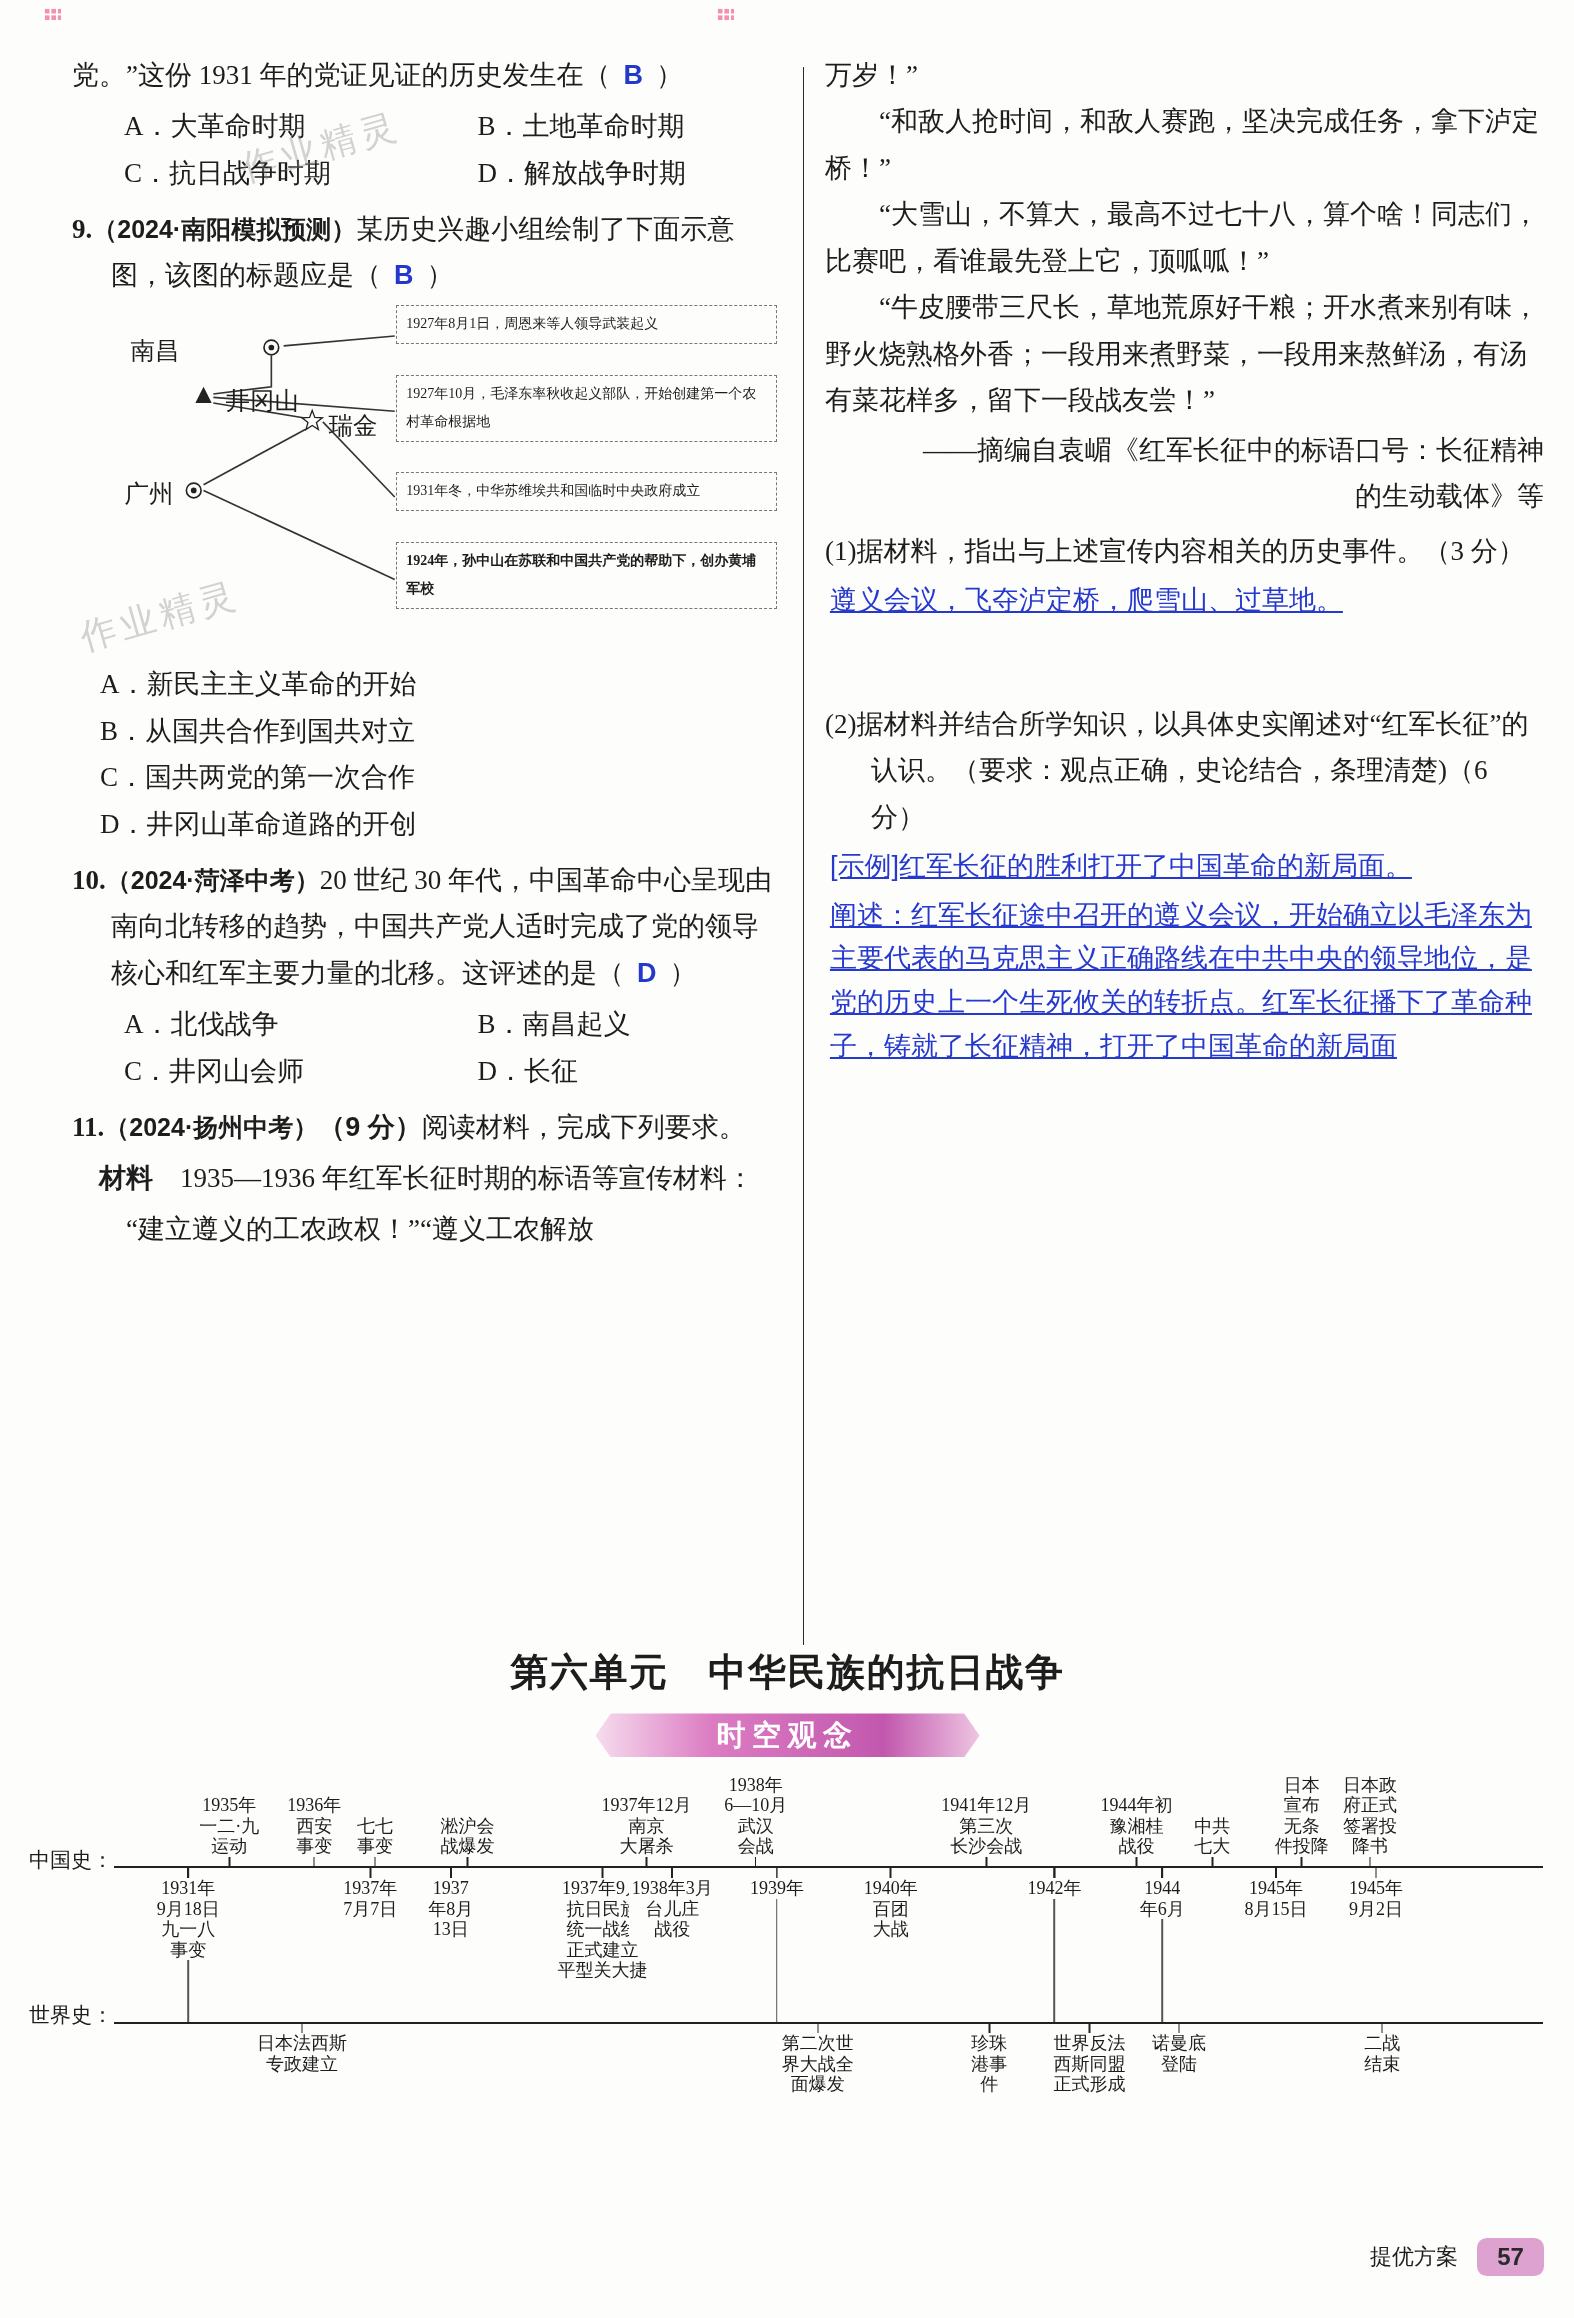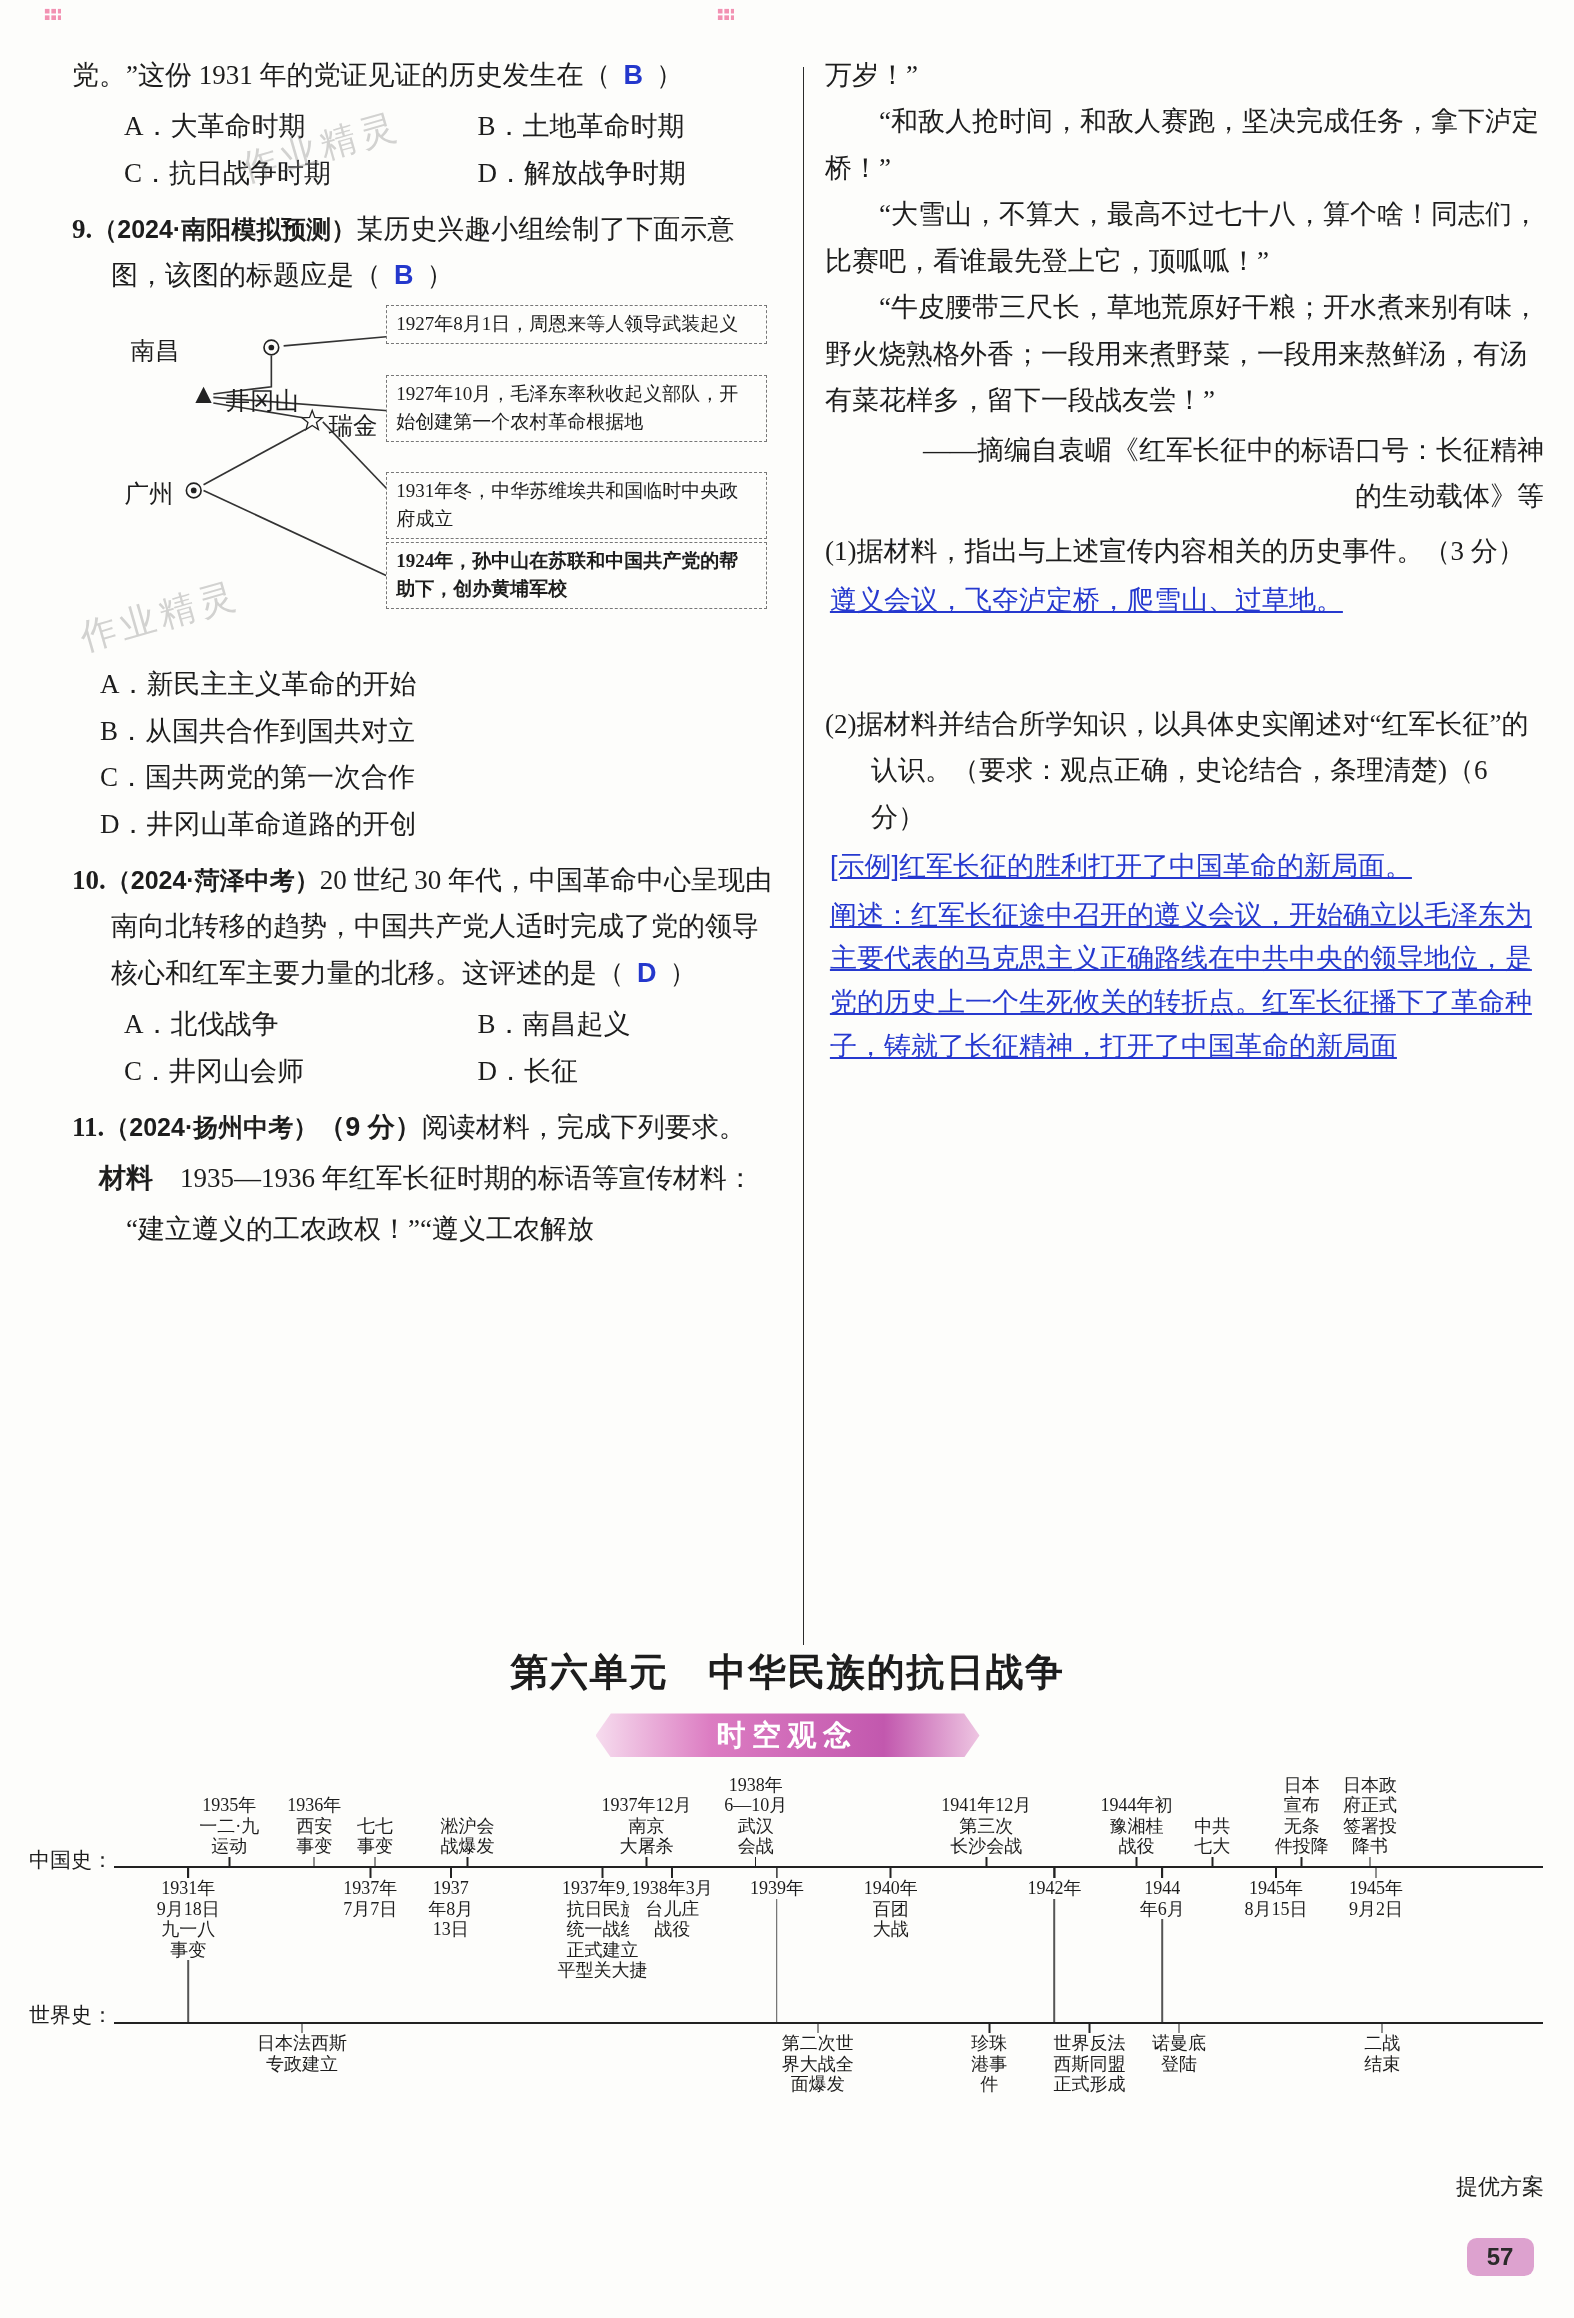--- a/index.html
+++ b/index.html
@@ -40,22 +40,22 @@
   .question{margin-bottom:9.8px;}
 
   
   .diagram{position:relative;width:705px;height:343px;margin:6.5px 0 13px 6.5px;}
   .dg-svg{position:absolute;left:0;top:0;}
   .dg-place{position:absolute;font-size:24.5px;background:transparent;}
   .p-nanchang{left:52px;top:24.5px;}
   .p-jinggangshan{left:147px;top:75px;}
   .p-ruijin{left:250px;top:100px;}
   .p-guangzhou{left:46px;top:168px;}
-  .dg-box{position:absolute;left:307px;width:360px;border:1.6px dashed #777;
-    padding:4.1px 9.8px;font-size:19px;line-height:28px;background:#fdfdfb;}
+  .dg-box{position:absolute;left:317px;width:360px;border:1.6px dashed #777;
+    padding:4.1px 9.8px;font-size:14px;line-height:28px;background:#fdfdfb;}
   .b1{top:0;} .b2{top:70px;} .b3{top:167px;} .b4{top:237px;font-weight:bold;}
 
   
   .rp{margin:0;}
   .attr{text-align:right;margin:3.3px 0 8.2px 0;padding-left:74px;}
   .subq{padding-left:46px;text-indent:-46px;margin:3.3px 0;}
   .blue{color:#2639cf;font-family:"Liberation Sans","DejaVu Sans",sans-serif;
     font-size:27px;line-height:1.62;margin:4.9px 0 0 4.9px;text-decoration:underline;}
   .gap-big{margin-top:78px;}
 
@@ -77,21 +77,21 @@
   .rl-china{top:80px;} .rl-world{top:235px;}
   .tl-ev{position:absolute;transform:translateX(-50%);display:flex;flex-direction:column;align-items:center;z-index:2;}
   .tl-ev.top{top:0;height:96px;justify-content:flex-end;}
   .tl-ev.china{top:98px;}
   .tl-ev.world{top:253px;}
   .tl-lbl{white-space:pre-line;text-align:center;background:#fdfdfb;padding:0 2.5px;position:relative;z-index:2;}
   .tl-tick{width:1.6px;height:9.8px;background:#222;}
   .tl-connector{position:absolute;top:98px;height:154px;width:1.6px;background:#555;transform:translateX(-50%);z-index:1;}
 
   
-  .footer{position:absolute;bottom:43px;right:31px;display:flex;align-items:center;gap:32px;flex-direction:column;}
+  .footer{position:absolute;bottom:43px;right:31px;display:flex;align-items:center;gap:19px;}
   .brand{font-size:22px;font-family:"Liberation Sans","DejaVu Sans",sans-serif;}
   .pagenum{width:67px;height:38px;background:#dda2cf;border-radius:9.8px;display:flex;
     align-items:center;justify-content:center;font-weight:bold;font-size:24px;
     font-family:"Liberation Sans","DejaVu Sans",sans-serif;color:#2a2a2a;}
 </style>
 </head>
 <body>
 
 <div class="page">
 

